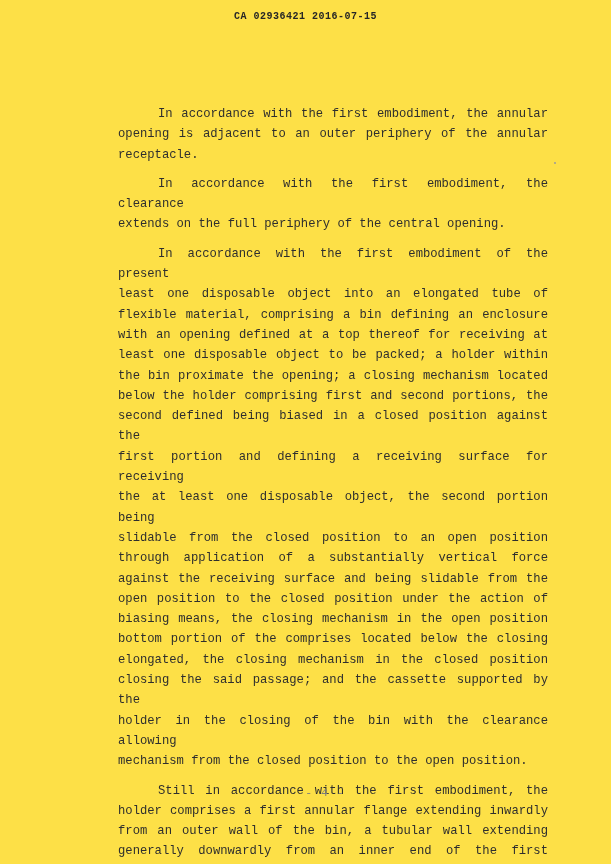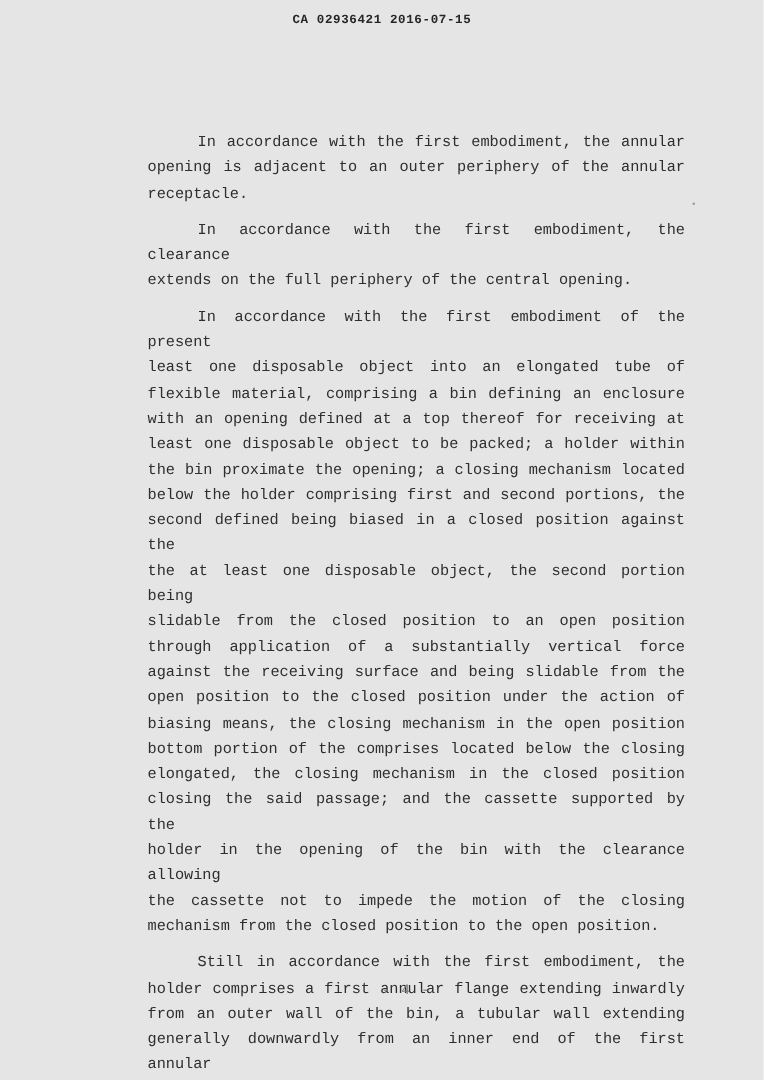--- a/index.html
+++ b/index.html
@@ -4,21 +4,21 @@
 <style>
   html, body {
     margin: 0;
     padding: 0;
     background: #ffffff;
   }
   .page {
     position: relative;
     width: 611px;
     height: 864px;
-    background: #e5e5e5;
+    background: #fde047;
     overflow: hidden;
     font-family: "Liberation Mono", "DejaVu Sans Mono", monospace;
   }
   .doc-header {
     position: absolute;
     top: 11px;
     left: 0;
     width: 611px;
     text-align: center;
     font-size: 10px;
@@ -89,31 +89,31 @@
       </div>
       <div class="paragraph">
         <div class="tline first">In accordance with the first embodiment of the present</div>
         <div class="tline">least one disposable object into an elongated tube of</div>
         <div class="tline">flexible material, comprising a bin defining an enclosure</div>
         <div class="tline">with an opening defined at a top thereof for receiving at</div>
         <div class="tline">least one disposable object to be packed; a holder within</div>
         <div class="tline">the bin proximate the opening; a closing mechanism located</div>
         <div class="tline">below the holder comprising first and second portions, the</div>
         <div class="tline">second defined being biased in a closed position against the</div>
+        <div class="tline">first portion and defining a receiving surface for receiving</div>
         <div class="tline">the at least one disposable object, the second portion being</div>
         <div class="tline">slidable from the closed position to an open position</div>
         <div class="tline">through application of a substantially vertical force</div>
         <div class="tline">against the receiving surface and being slidable from the</div>
         <div class="tline">open position to the closed position under the action of</div>
         <div class="tline">biasing means, the closing mechanism in the open position</div>
         <div class="tline">bottom portion of the comprises located below the closing</div>
         <div class="tline">elongated, the closing mechanism in the closed position</div>
         <div class="tline">closing the said passage; and the cassette supported by the</div>
-        <div class="tline">holder in the opening of the bin with the clearance allowing</div>
-        <div class="tline">the cassette not to impede the motion of the closing</div>
+        <div class="tline">holder in the closing of the bin with the clearance allowing</div>
         <div class="tline nojust">mechanism from the closed position to the open position.</div>
       </div>
       <div class="paragraph">
         <div class="tline first">Still in accordance with the first embodiment, the</div>
         <div class="tline">holder comprises a first annular flange extending inwardly</div>
         <div class="tline">from an outer wall of the bin, a tubular wall extending</div>
         <div class="tline">generally downwardly from an inner end of the first annular</div>
       </div>
     </div>
 

